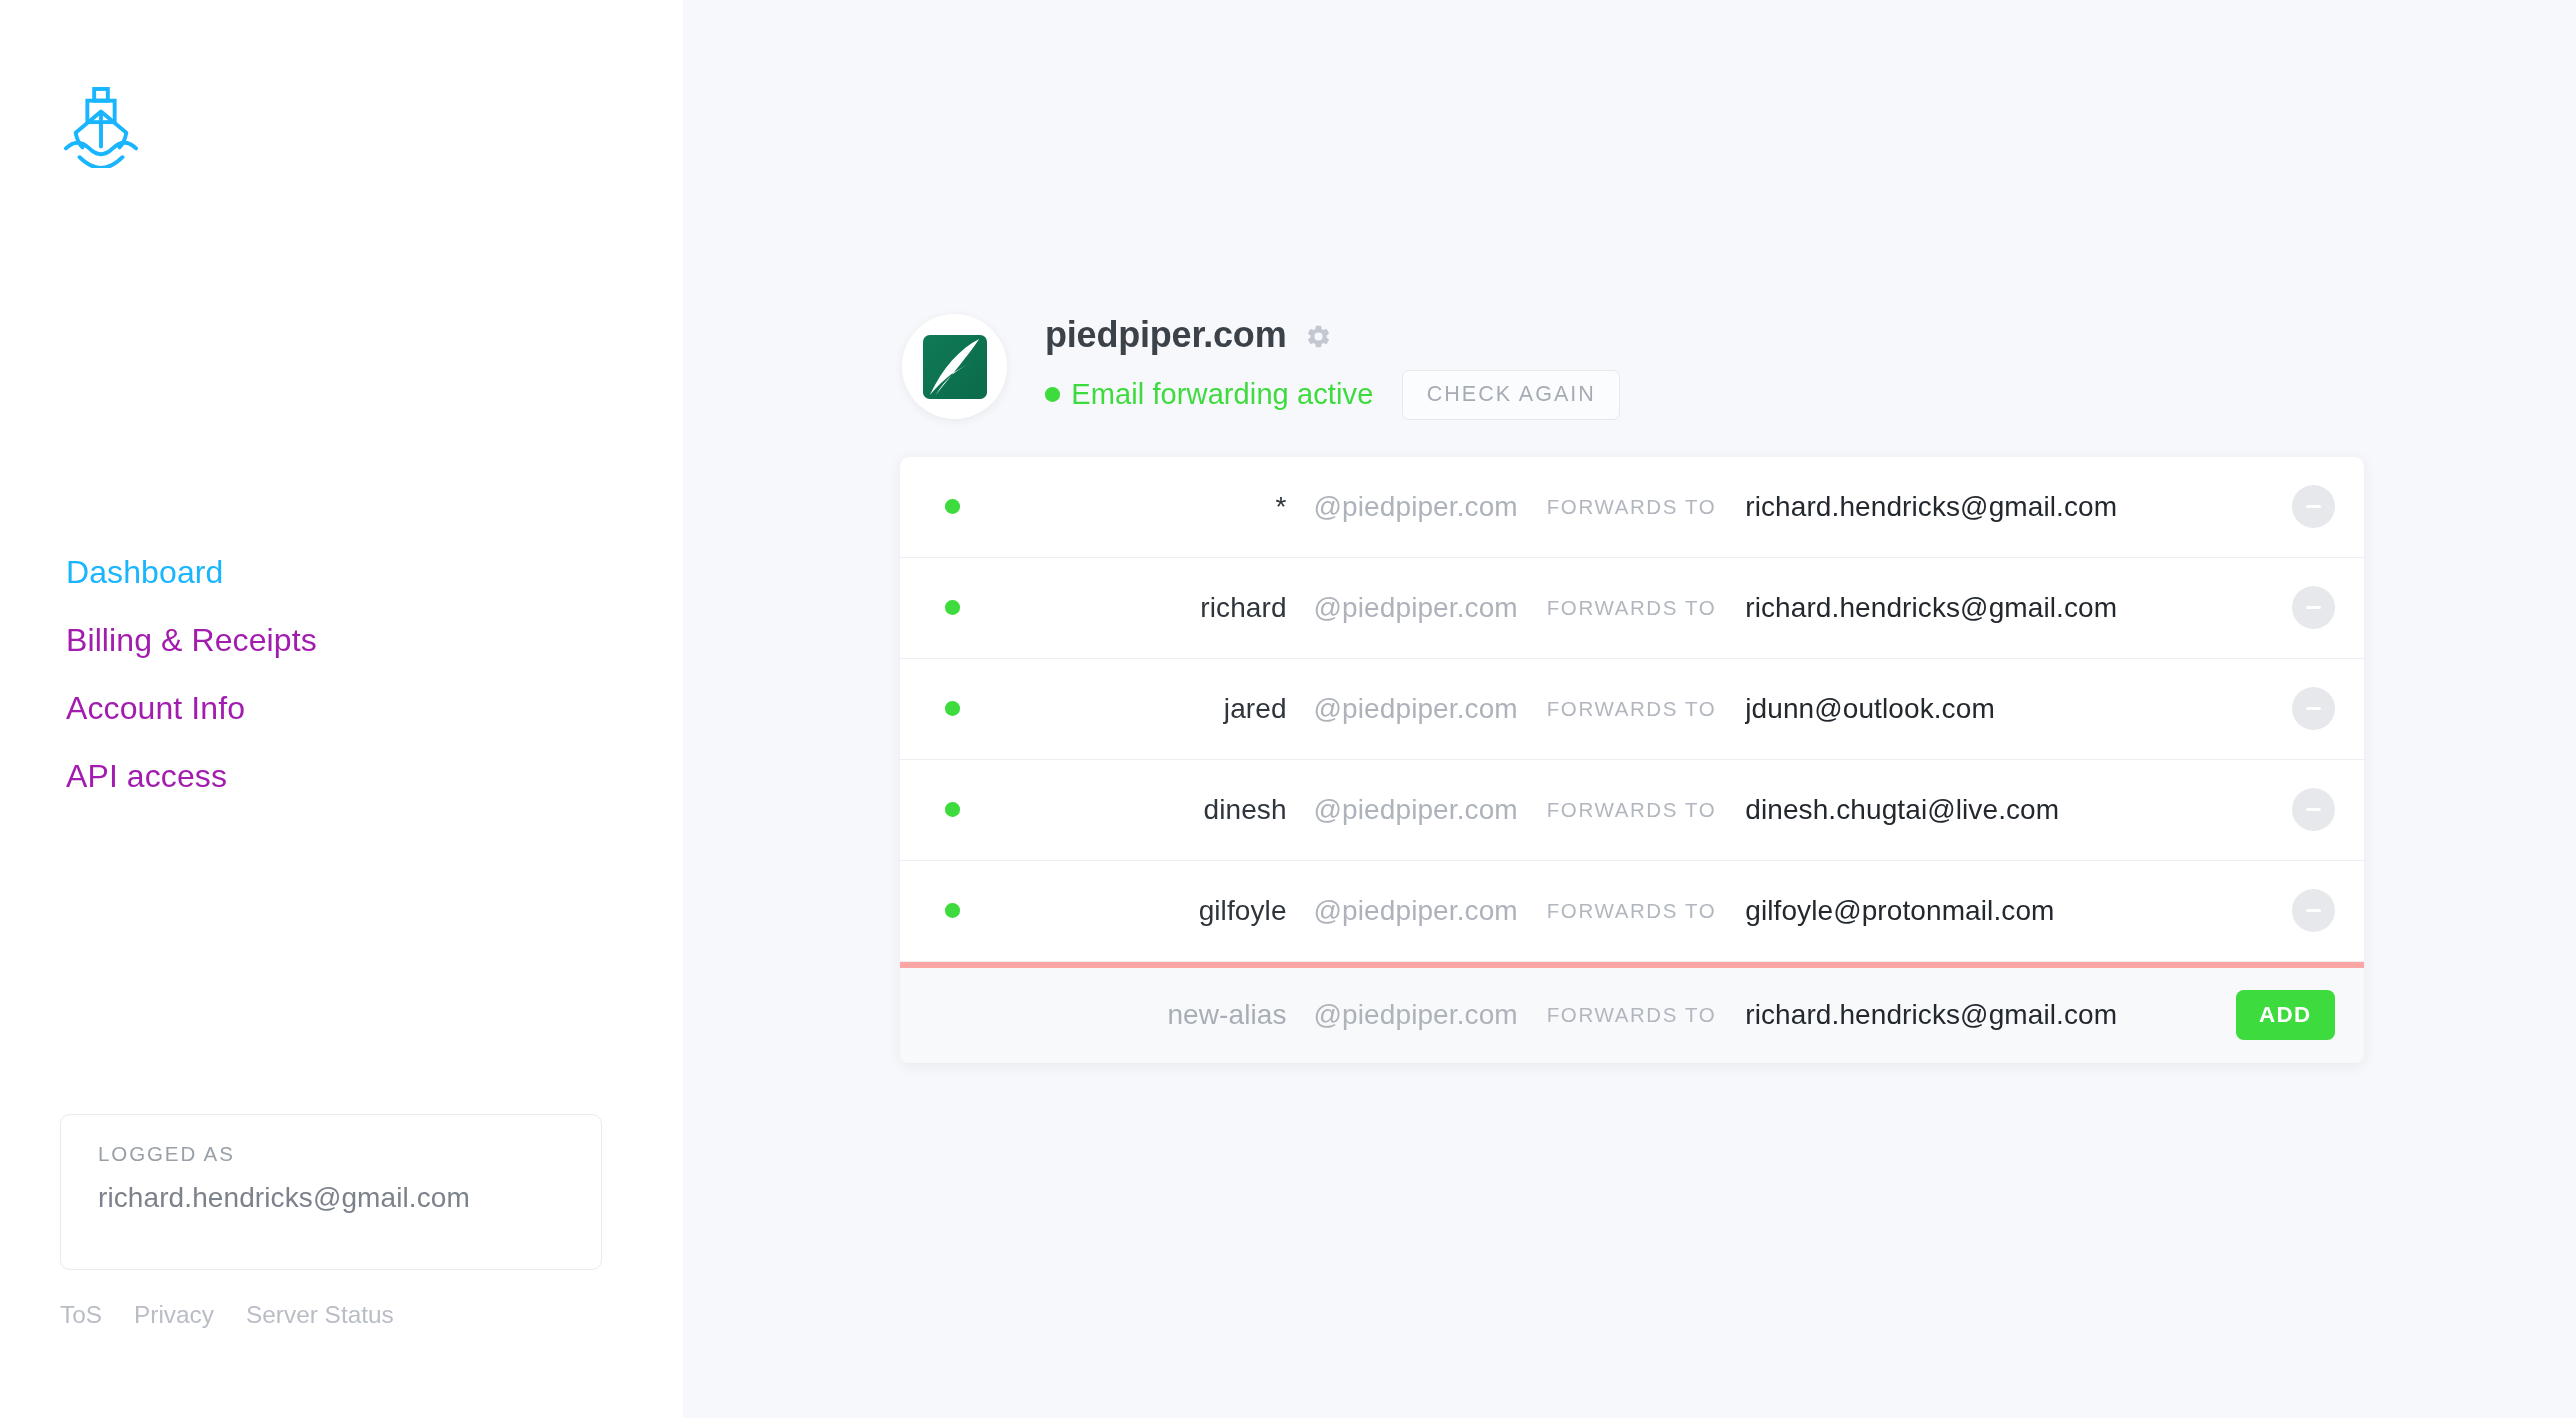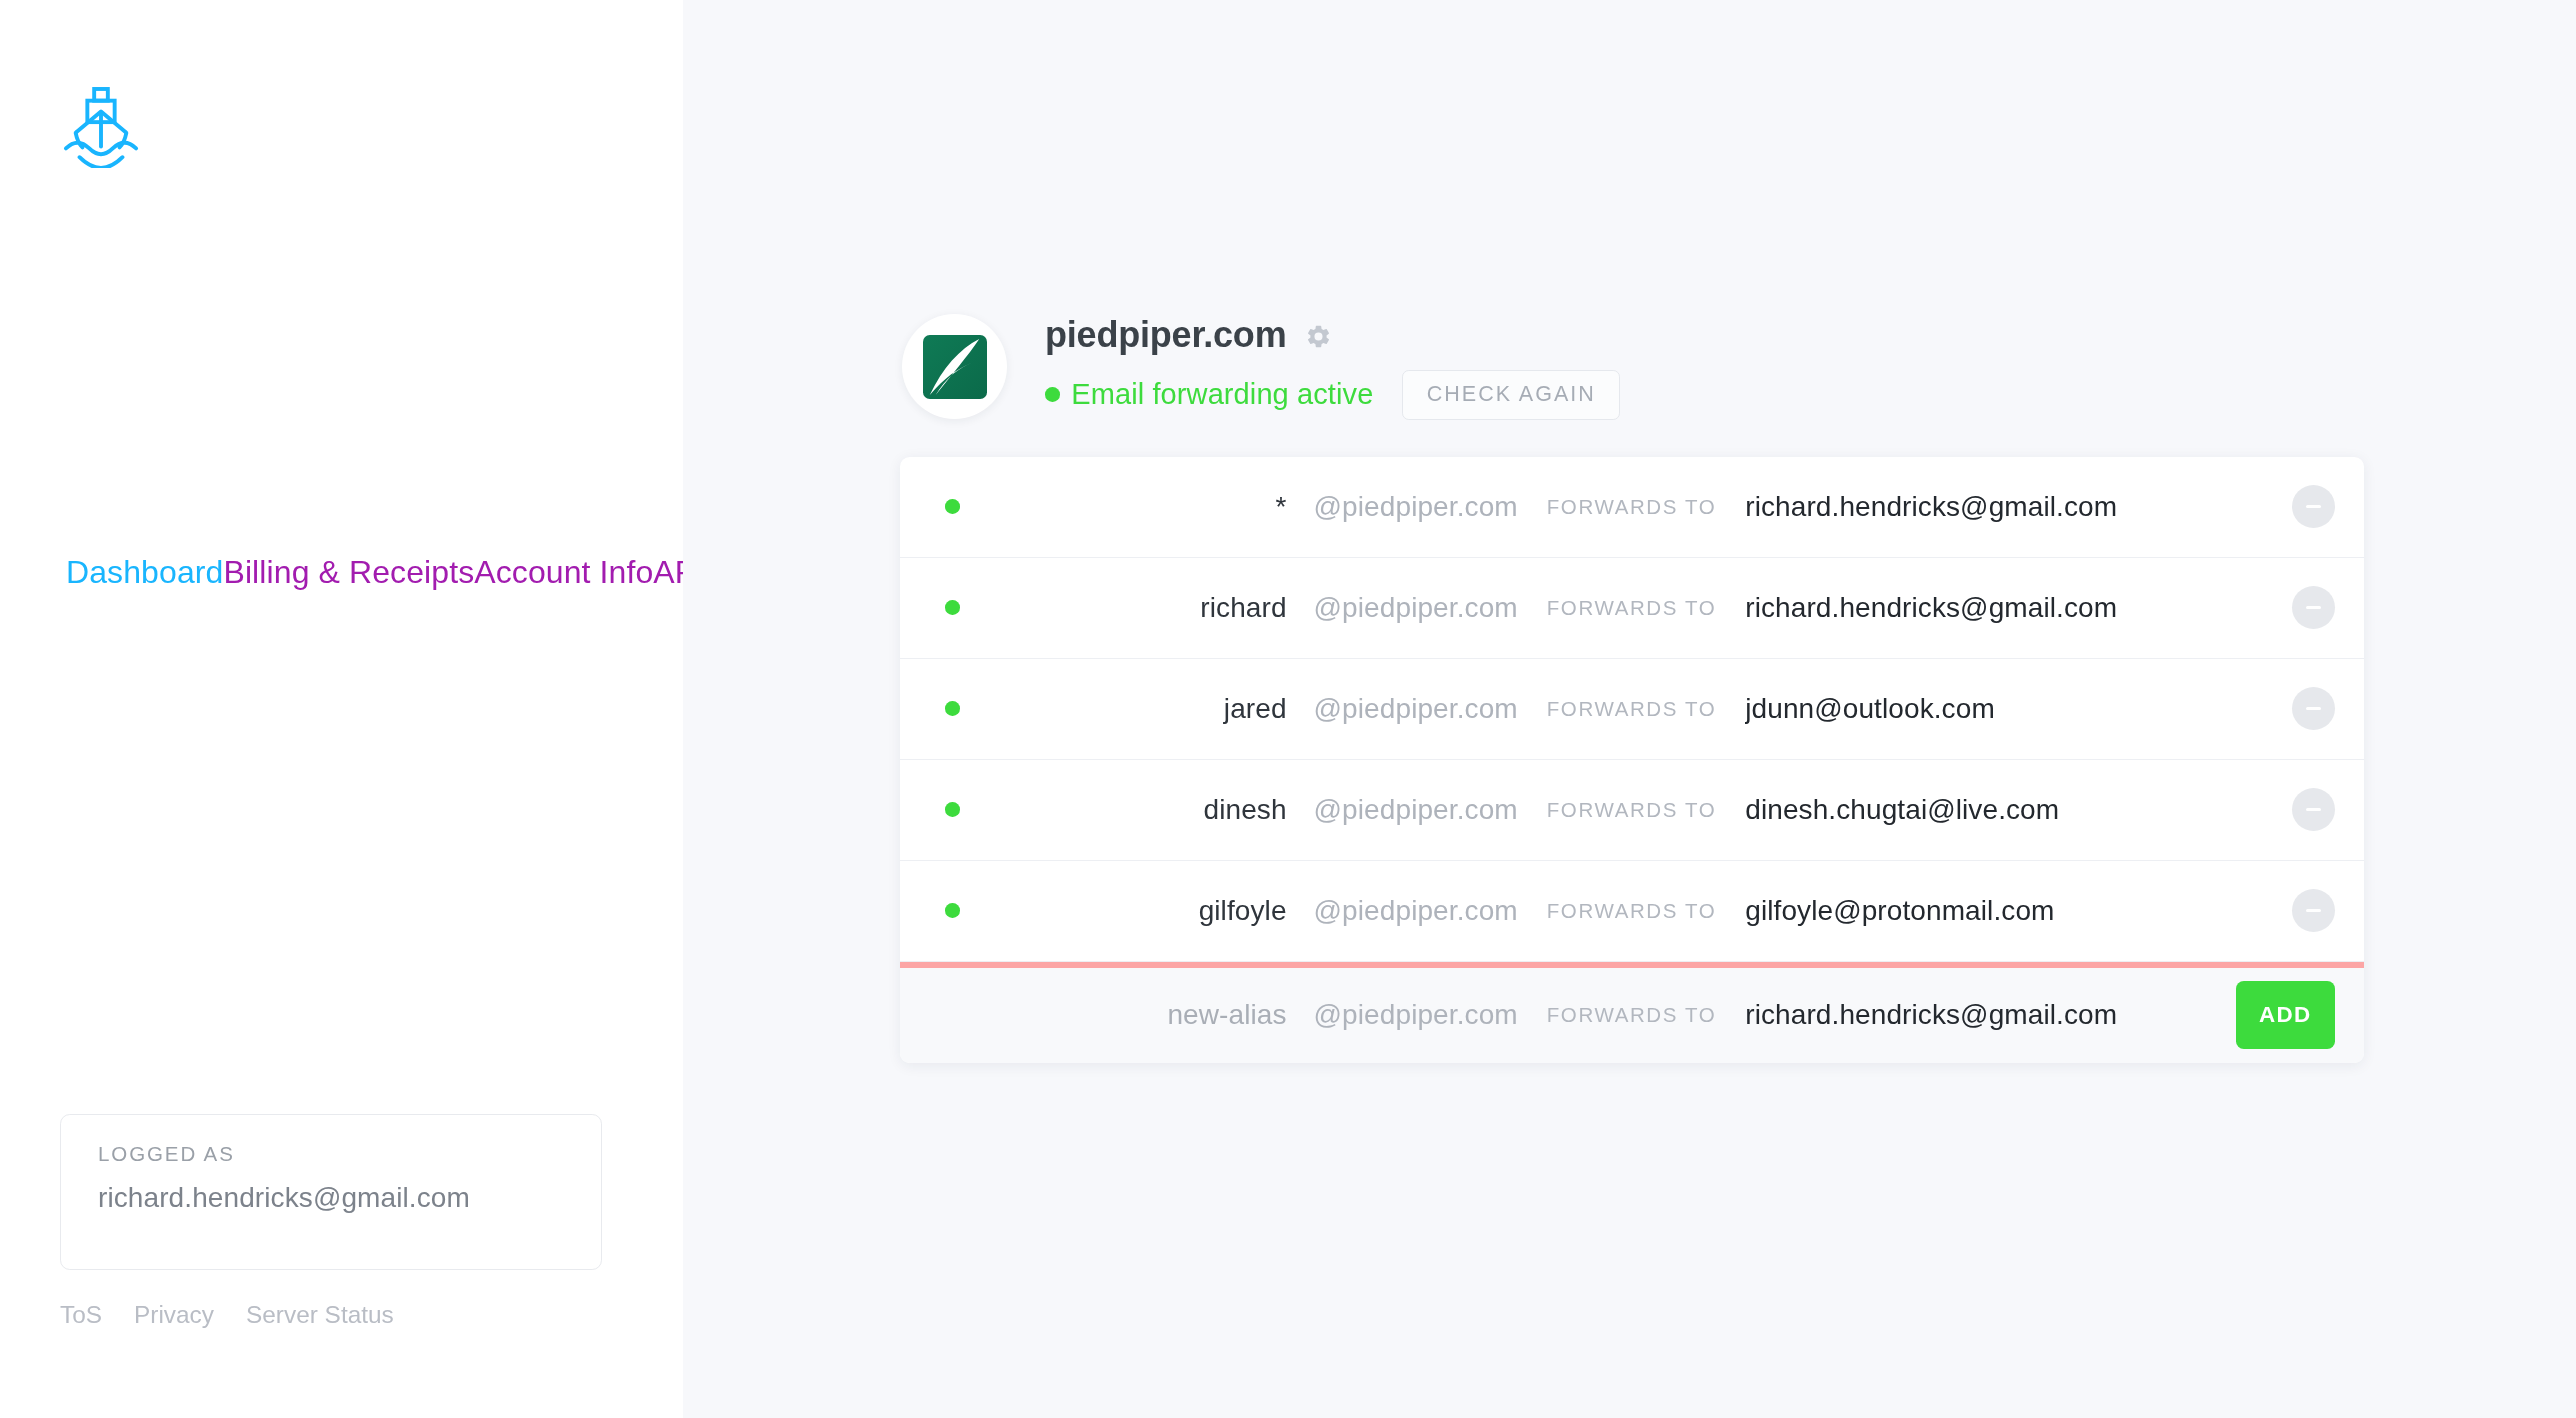--- a/index.html
+++ b/index.html
@@ -38,21 +38,21 @@
     width: 78px;
     height: 82px;
   }
   .logo-wrap svg { display: block; }
 
   .nav {
     position: absolute;
     left: 66px;
     top: 556px;
     display: flex;
-    flex-direction: row;
+    flex-direction: column;
   }
 
   .nav-item {
     font-size: 32px;
     line-height: 1;
     letter-spacing: 0.1px;
     color: #a21caf;
     margin-bottom: 36px;
     cursor: pointer;
     white-space: nowrap;
@@ -309,21 +309,21 @@
 
   .add-btn {
     background: #3ddb3d;
     color: #ffffff;
     border: none;
     border-radius: 7.8px;
     font-family: "Liberation Sans", sans-serif;
     font-size: 22.4px;
     font-weight: bold;
     letter-spacing: 1.4px;
-    height: 68px;
+    height: 50px;
     padding: 0 23.4px;
     cursor: pointer;
     flex: 0 0 auto;
     margin-left: 19.5px;
     display: flex;
     align-items: center;
     justify-content: center;
   }
 </style>
 </head>

